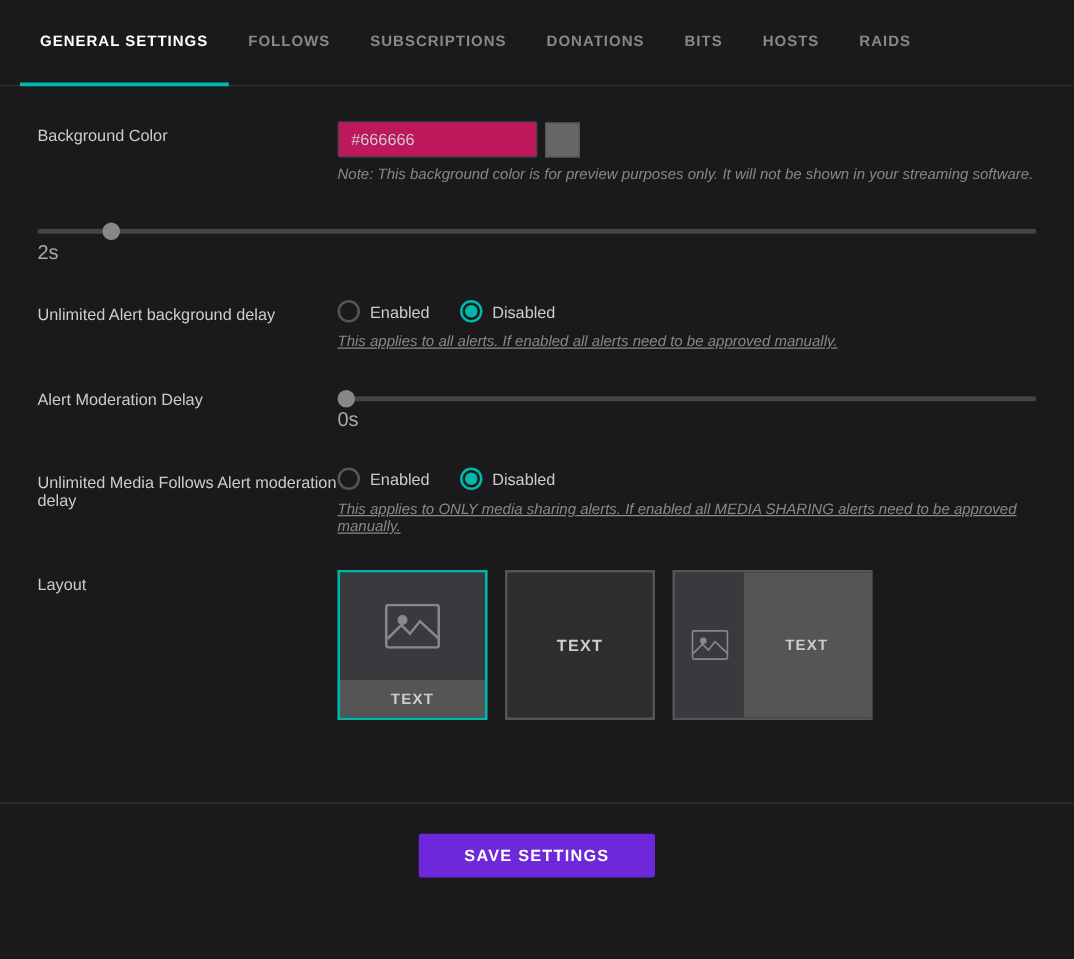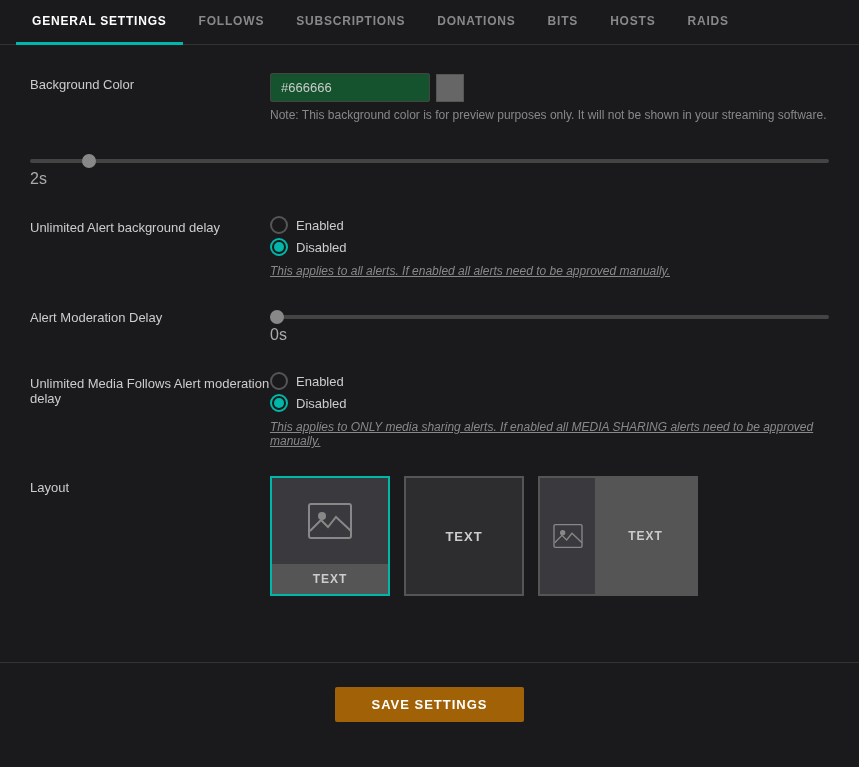--- a/index.html
+++ b/index.html
@@ -12,21 +12,21 @@
     }
 
     
     .tabs-bar {
       display: flex;
       border-bottom: 1px solid #333;
       padding: 0 16px;
       background: #1a1a1d;
     }
     .tab-item {
-      padding: 14px 16px;
+      padding: 26px 16px;
       font-size: 12px;
       font-weight: 600;
       letter-spacing: 0.8px;
       color: #888;
       cursor: pointer;
       text-transform: uppercase;
       border-bottom: 3px solid transparent;
       margin-bottom: -1px;
       text-align: right;
     }
@@ -57,38 +57,39 @@
       flex: 1;
     }
 
     
     .color-input-group {
       display: flex;
       align-items: center;
       gap: 6px;
     }
     .color-text-input {
-      background: #14532d;
+      background: #be185d;
       border: 1px solid #444;
       color: #ccc;
       padding: 6px 10px;
       font-size: 13px;
       width: 160px;
       border-radius: 2px;
     }
     .color-swatch {
       width: 28px;
       height: 28px;
       background-color: #666666;
       border: 1px solid #555;
       cursor: pointer;
     }
     .note-text {
       font-size: 12px;
       color: #888;
+      font-style: italic;
       margin-top: 6px;
       max-width: 560px;
     }
 
     
     .slider-wrapper {
       width: 100%;
     }
     input[type=range] {
       -webkit-appearance: none;
@@ -109,22 +110,22 @@
     }
     .slider-value {
       font-size: 16px;
       color: #aaa;
       margin-top: 4px;
     }
 
     
     .radio-group {
       display: flex;
-      flex-direction: column;
-      gap: 4px;
+      flex-direction: row;
+      gap: 24px;
     }
     .radio-item {
       display: flex;
       align-items: center;
       gap: 8px;
       cursor: pointer;
     }
     .radio-outer {
       width: 18px;
       height: 18px;
@@ -228,21 +229,21 @@
 
     
     .save-bar {
       display: flex;
       justify-content: center;
       padding: 24px 0 32px;
       border-top: 1px solid #333;
       margin-top: 10px;
     }
     .save-btn {
-      background: #a16207;
+      background: #6d28d9;
       color: #ffffff;
       border: none;
       padding: 10px 36px;
       font-size: 13px;
       font-weight: 700;
       letter-spacing: 1px;
       cursor: pointer;
       text-transform: uppercase;
       border-radius: 2px;
     }

